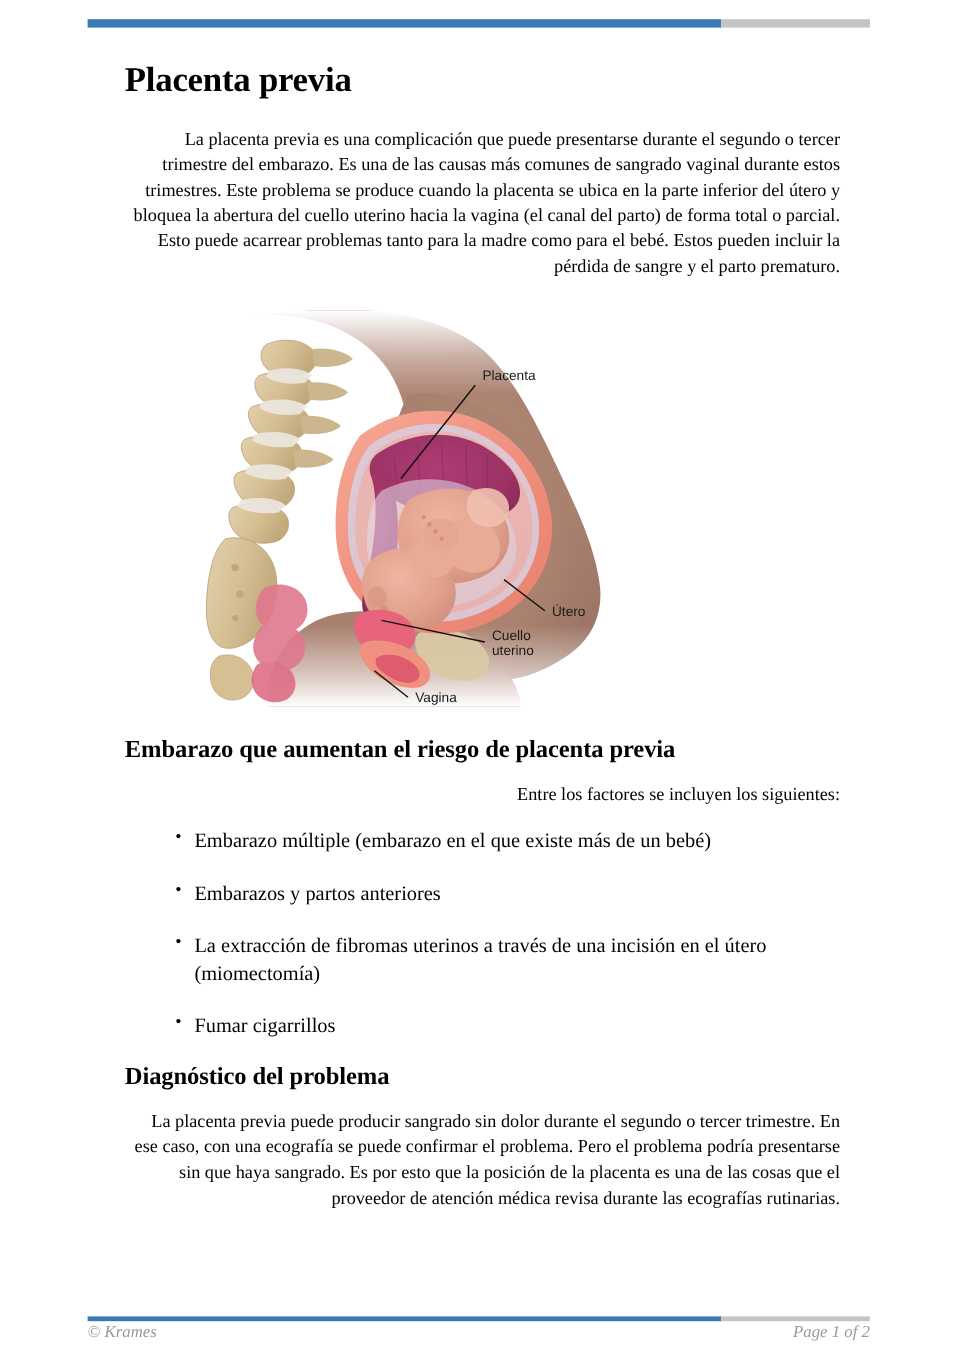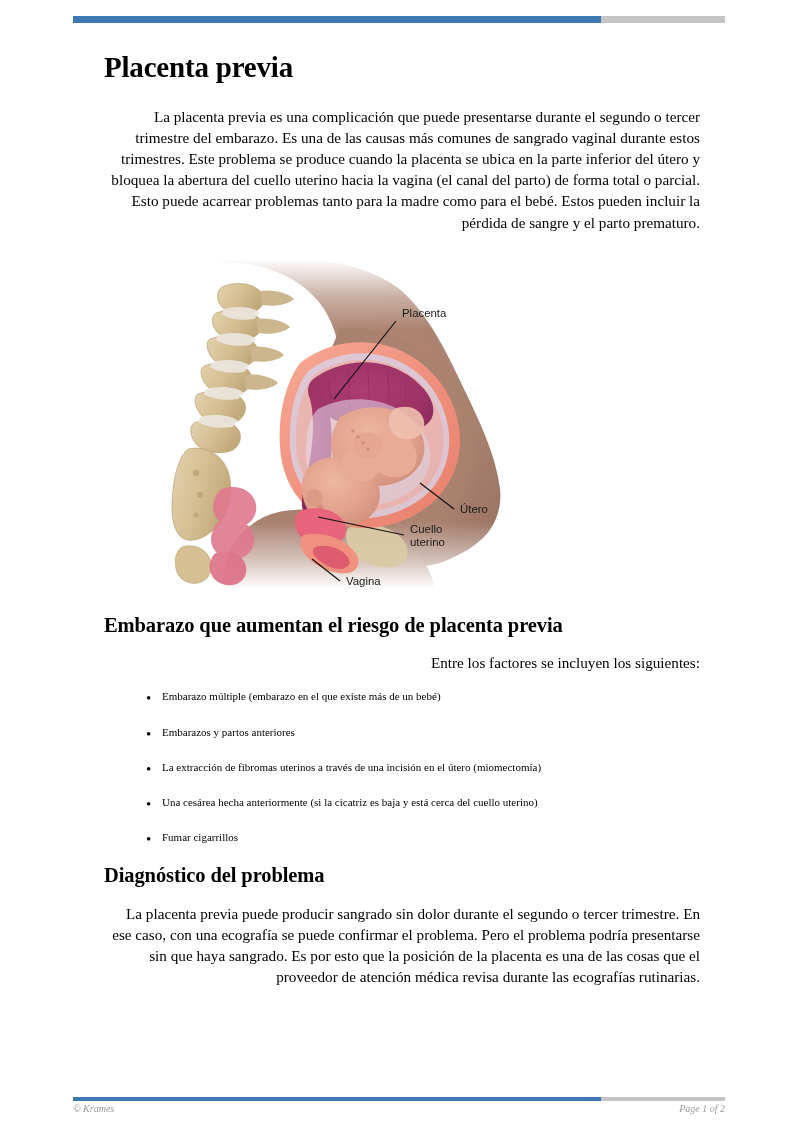--- a/index.html
+++ b/index.html
@@ -77,21 +77,21 @@
     text-align: right;
   }
 
   ul.factor-list {
     margin: 14px 0 18px 0;
     padding: 0 0 0 42px;
     list-style: none;
   }
   ul.factor-list > li {
     position: relative;
-    font-size: 11px;
+    font-size: 17px;
     line-height: 1.38;
     margin: 0 0 20px 0;
     padding-left: 16px;
   }
   ul.factor-list > li:last-child { margin-bottom: 0; }
   ul.factor-list > li::before {
     content: "\2022";
     position: absolute;
     left: 0;
     top: -1px;
@@ -135,21 +135,21 @@
   .footer {
     position: absolute;
     left: 73px;
     top: 1103px;
     width: 652px;
     display: flex;
     justify-content: space-between;
     align-items: baseline;
     font-family: "Liberation Serif", serif;
     font-style: italic;
-    font-size: 10px;
+    font-size: 14px;
     color: #9a9a9a;
   }
 </style>
 </head>
 <body>
 
 <div class="page">
 
   <div class="top-rule">
     <div class="seg-blue"></div>
@@ -381,21 +381,20 @@
     </div>
 
     <h2 class="section-title">Embarazo que aumentan el riesgo de placenta previa</h2>
 
     <p class="body-text">Entre los factores se incluyen los siguientes:</p>
 
     <ul class="factor-list">
       <li>Embarazo múltiple (embarazo en el que existe más de un bebé)</li>
       <li>Embarazos y partos anteriores</li>
       <li>La extracción de fibromas uterinos a través de una incisión en el útero (miomectomía)</li>
-      <li>Una cesárea hecha anteriormente (si la cicatriz es baja y está cerca del cuello uterino)</li>
       <li>Fumar cigarrillos</li>
     </ul>
 
     <h2 class="section-title">Diagnóstico del problema</h2>
 
     <p class="body-text">La placenta previa puede producir sangrado sin dolor durante el segundo o tercer trimestre. En ese caso, con una ecografía se puede confirmar el problema. Pero el problema podría presentarse sin que haya sangrado. Es por esto que la posición de la placenta es una de las cosas que el proveedor de atención médica revisa durante las ecografías rutinarias.</p>
 
 
   </div>
 

